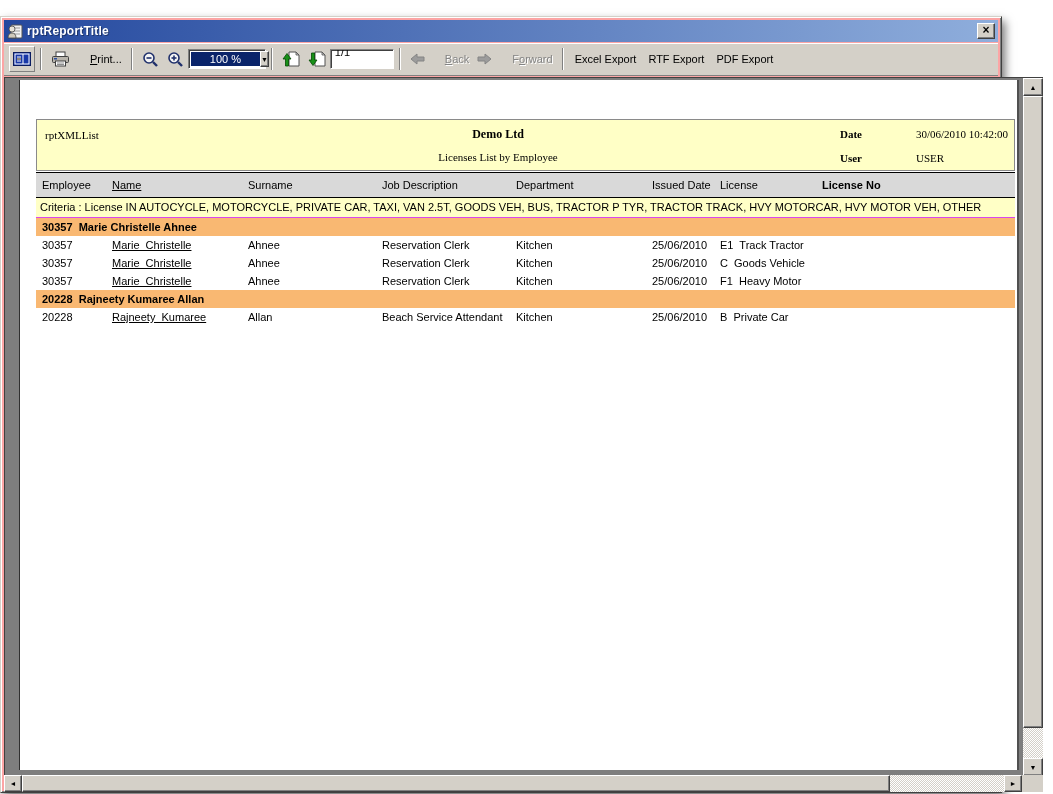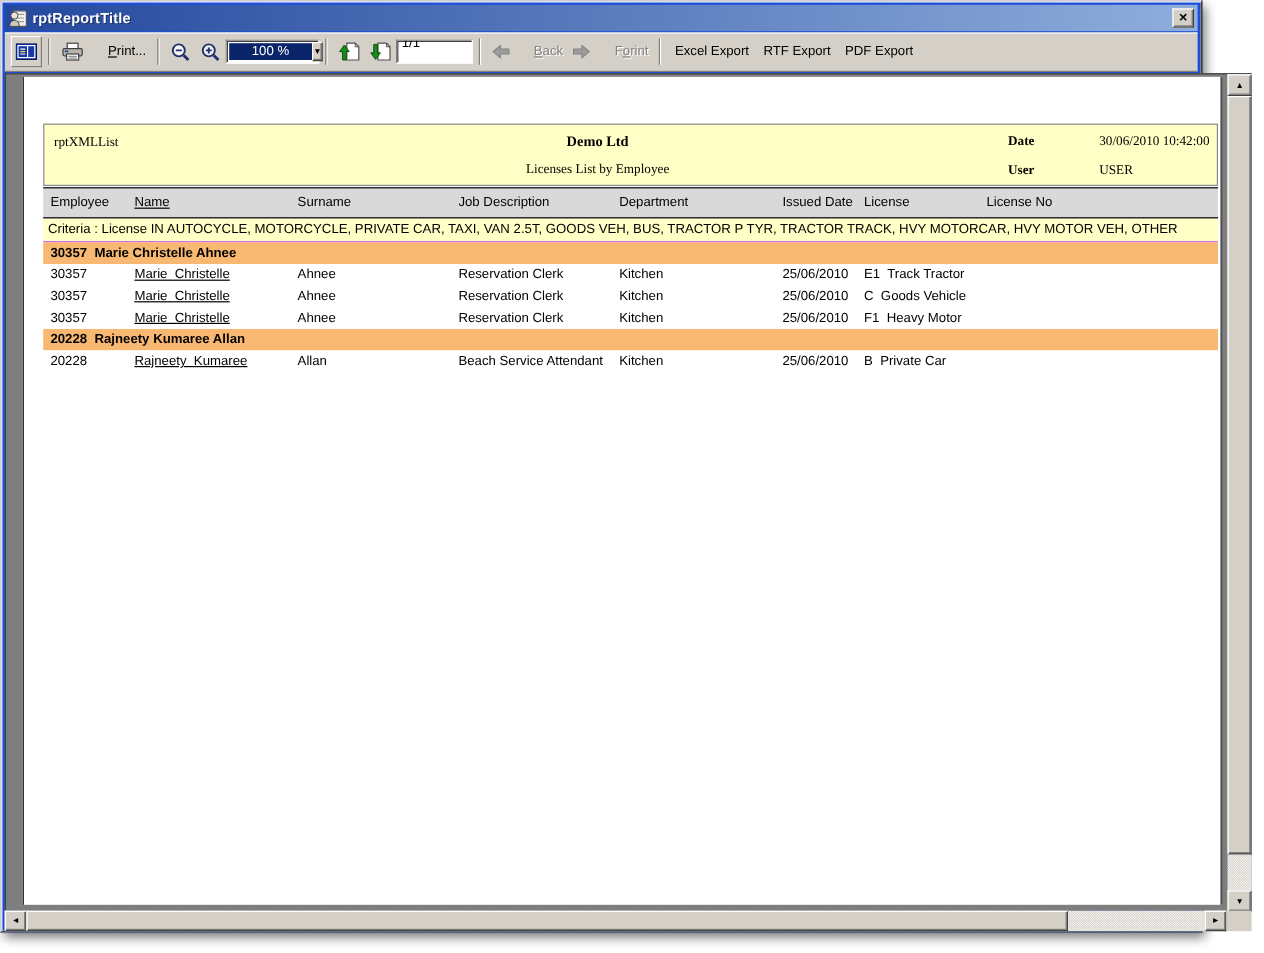--- a/index.html
+++ b/index.html
@@ -1,18 +1,18 @@
 <!DOCTYPE html>
 <html><head>
 <meta charset="utf-8">
 <style>
   html,body{margin:0;padding:0;background:#ffffff;width:1053px;height:794px;
     font-family:"Liberation Sans","DejaVu Sans",sans-serif;-webkit-font-smoothing:none;}
   *{box-sizing:border-box;}
-  .window{position:absolute;left:0;top:0;width:1002px;height:777px;background:#1d4ed8;
+  .window{position:absolute;left:0;top:16px;width:1002px;height:777px;background:#fca5a5;
     box-shadow:3px 5px 9px rgba(0,0,0,.55);
     border:1px solid #404040;border-top-color:#d4d0c8;border-left-color:#d4d0c8;}
   .frame-hi{position:absolute;inset:0;box-shadow:inset 1px 1px 0 #ffffff, inset -1px -1px 0 #808080;pointer-events:none;}
 
   
   .titlebar{position:absolute;left:3px;top:3px;right:3px;height:22px;
     background:linear-gradient(to right,#24489e,#8faedc);
     display:flex;align-items:center;padding:0 3px;}
   .app-icon{width:17px;height:16px;margin-right:3px;flex:0 0 auto;}
   .title-text{color:#ffffff;font-weight:bold;font-size:12px;letter-spacing:.2px;
@@ -65,21 +65,21 @@
   .row-colheads{position:relative;height:26px;background:#d9d9d9;margin-top:1px;
     border-top:1px solid #000;border-bottom:1px solid #000;}
   .row-colheads .cell{line-height:24px;}
   .row-criteria{height:20px;background:#ffffc6;border-bottom:1px solid #d946ef;
     line-height:19px;padding-left:4px;white-space:nowrap;overflow:hidden;}
   .row-group{height:18px;background:#f9b872;font-weight:bold;line-height:18px;
     padding-left:6px;white-space:pre;overflow:hidden;}
   .row-data{position:relative;height:18px;background:#ffffff;}
   .cell{position:absolute;top:0;line-height:18px;white-space:pre;}
   .c-emp{left:6px;}.c-name{left:76px;text-decoration:underline;}.c-sur{left:212px;}.c-job{left:346px;}
-  .c-dep{left:480px;}.c-iss{left:616px;}.c-lic{left:684px;}.c-licno{left:786px;}
+  .c-dep{left:480px;}.c-iss{left:616px;}.c-lic{left:684px;}.c-licno{left:786px;font-weight:bold;}
 
   
   .checker{background-color:#d4d0c8;background-image:
     linear-gradient(45deg,#ffffff 25%,transparent 25%,transparent 75%,#ffffff 75%),
     linear-gradient(45deg,#ffffff 25%,transparent 25%,transparent 75%,#ffffff 75%);
     background-size:2px 2px;background-position:0 0,1px 1px;}
   .sbtn,.sthumb{position:absolute;background:#d4d0c8;border:1px solid;
     border-color:#ffffff #404040 #404040 #ffffff;box-shadow:inset -1px -1px 0 #808080;}
   .sbtn{display:flex;align-items:center;justify-content:center;font-size:7px;color:#000;line-height:1;}
   .vscroll{position:absolute;top:0;right:0;width:20px;height:698px;}
@@ -178,21 +178,21 @@
     <div class="tb-btn" aria-disabled="true">
       <svg class="tb-ico" width="15" height="12" viewBox="0 0 15 12">
         <path d="M7 1 L1 6 L7 11 V8 H14 V4 H7 Z" fill="#9c9c9c" stroke="#848484"></path>
       </svg>
       <span class="disabled-lbl"><u>B</u><span>ack</span></span>
     </div>
     <div class="tb-btn" aria-disabled="true">
       <svg class="tb-ico" width="15" height="12" viewBox="0 0 15 12">
         <path d="M8 1 L14 6 L8 11 V8 H1 V4 H8 Z" fill="#9c9c9c" stroke="#848484"></path>
       </svg>
-      <span class="disabled-lbl"><span>F</span><u>o</u><span>rint</span></span>
+      <span class="disabled-lbl"><span>F</span><u>o</u><span>rward</span></span>
     </div>
     <div class="tb-sep"></div>
 
     <div class="tb-btn export-btn">Excel Export</div>
     <div class="tb-btn export-btn">RTF Export</div>
     <div class="tb-btn export-btn">PDF Export</div>
   </div>
 
   <div class="viewer">
     <div class="page">

